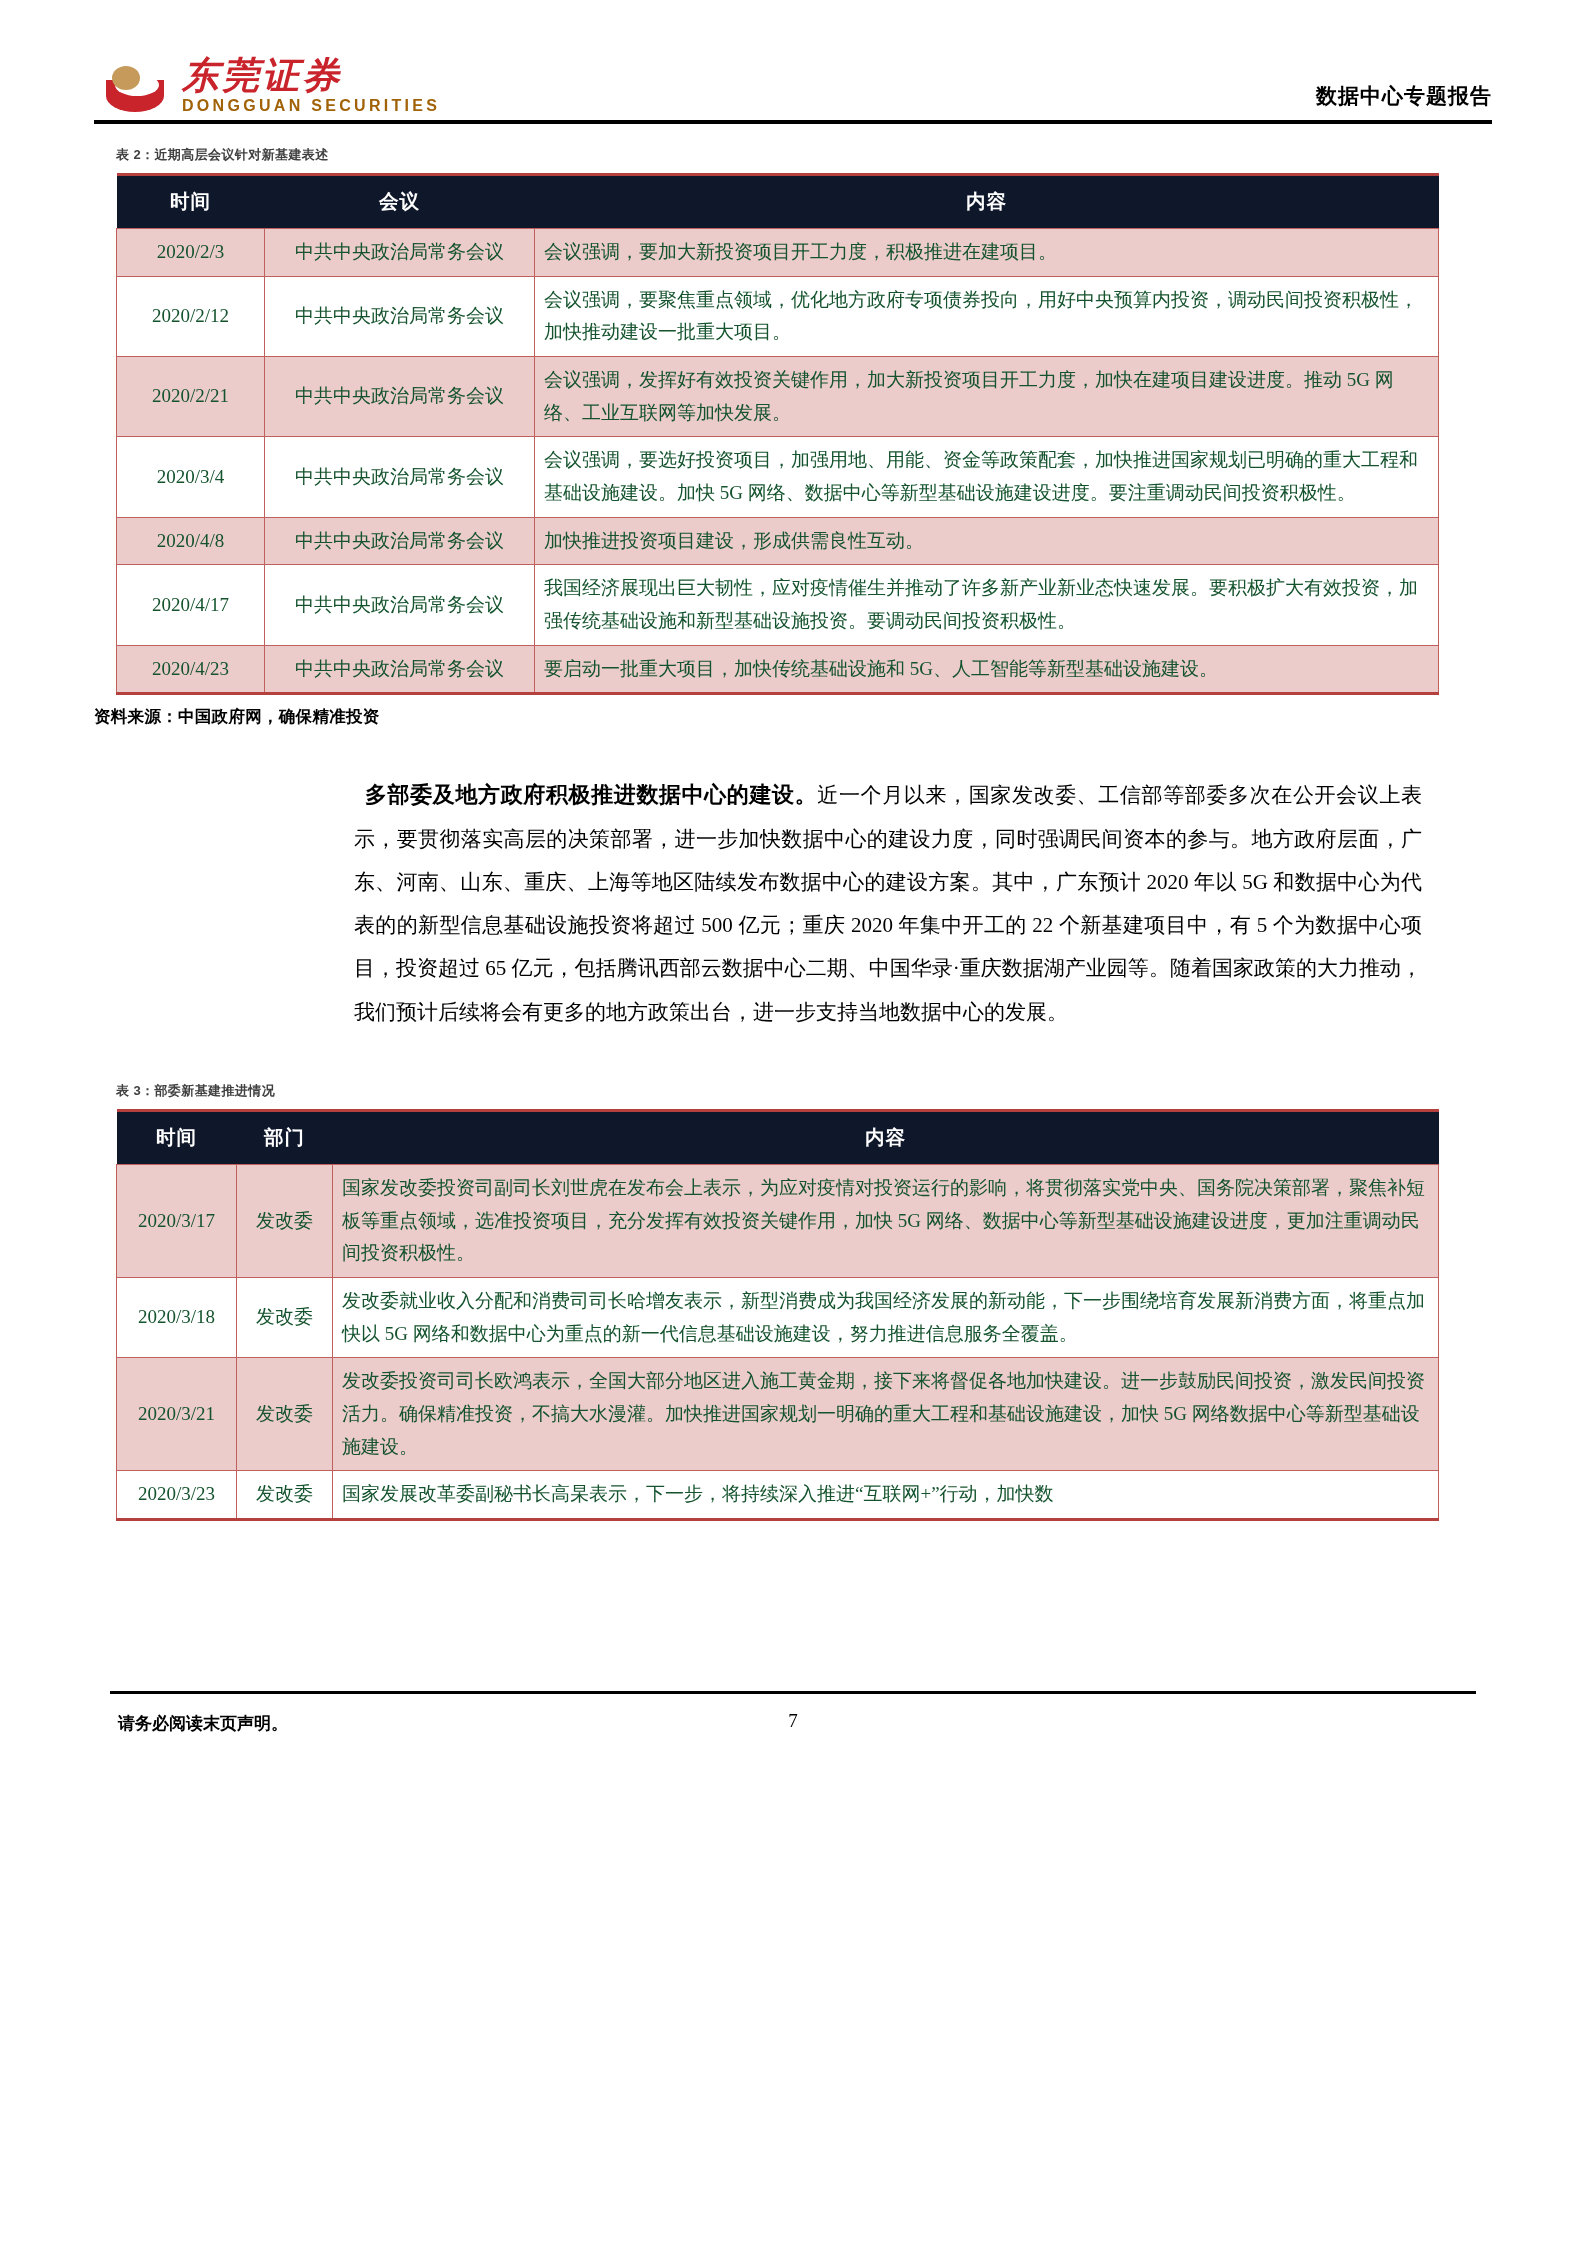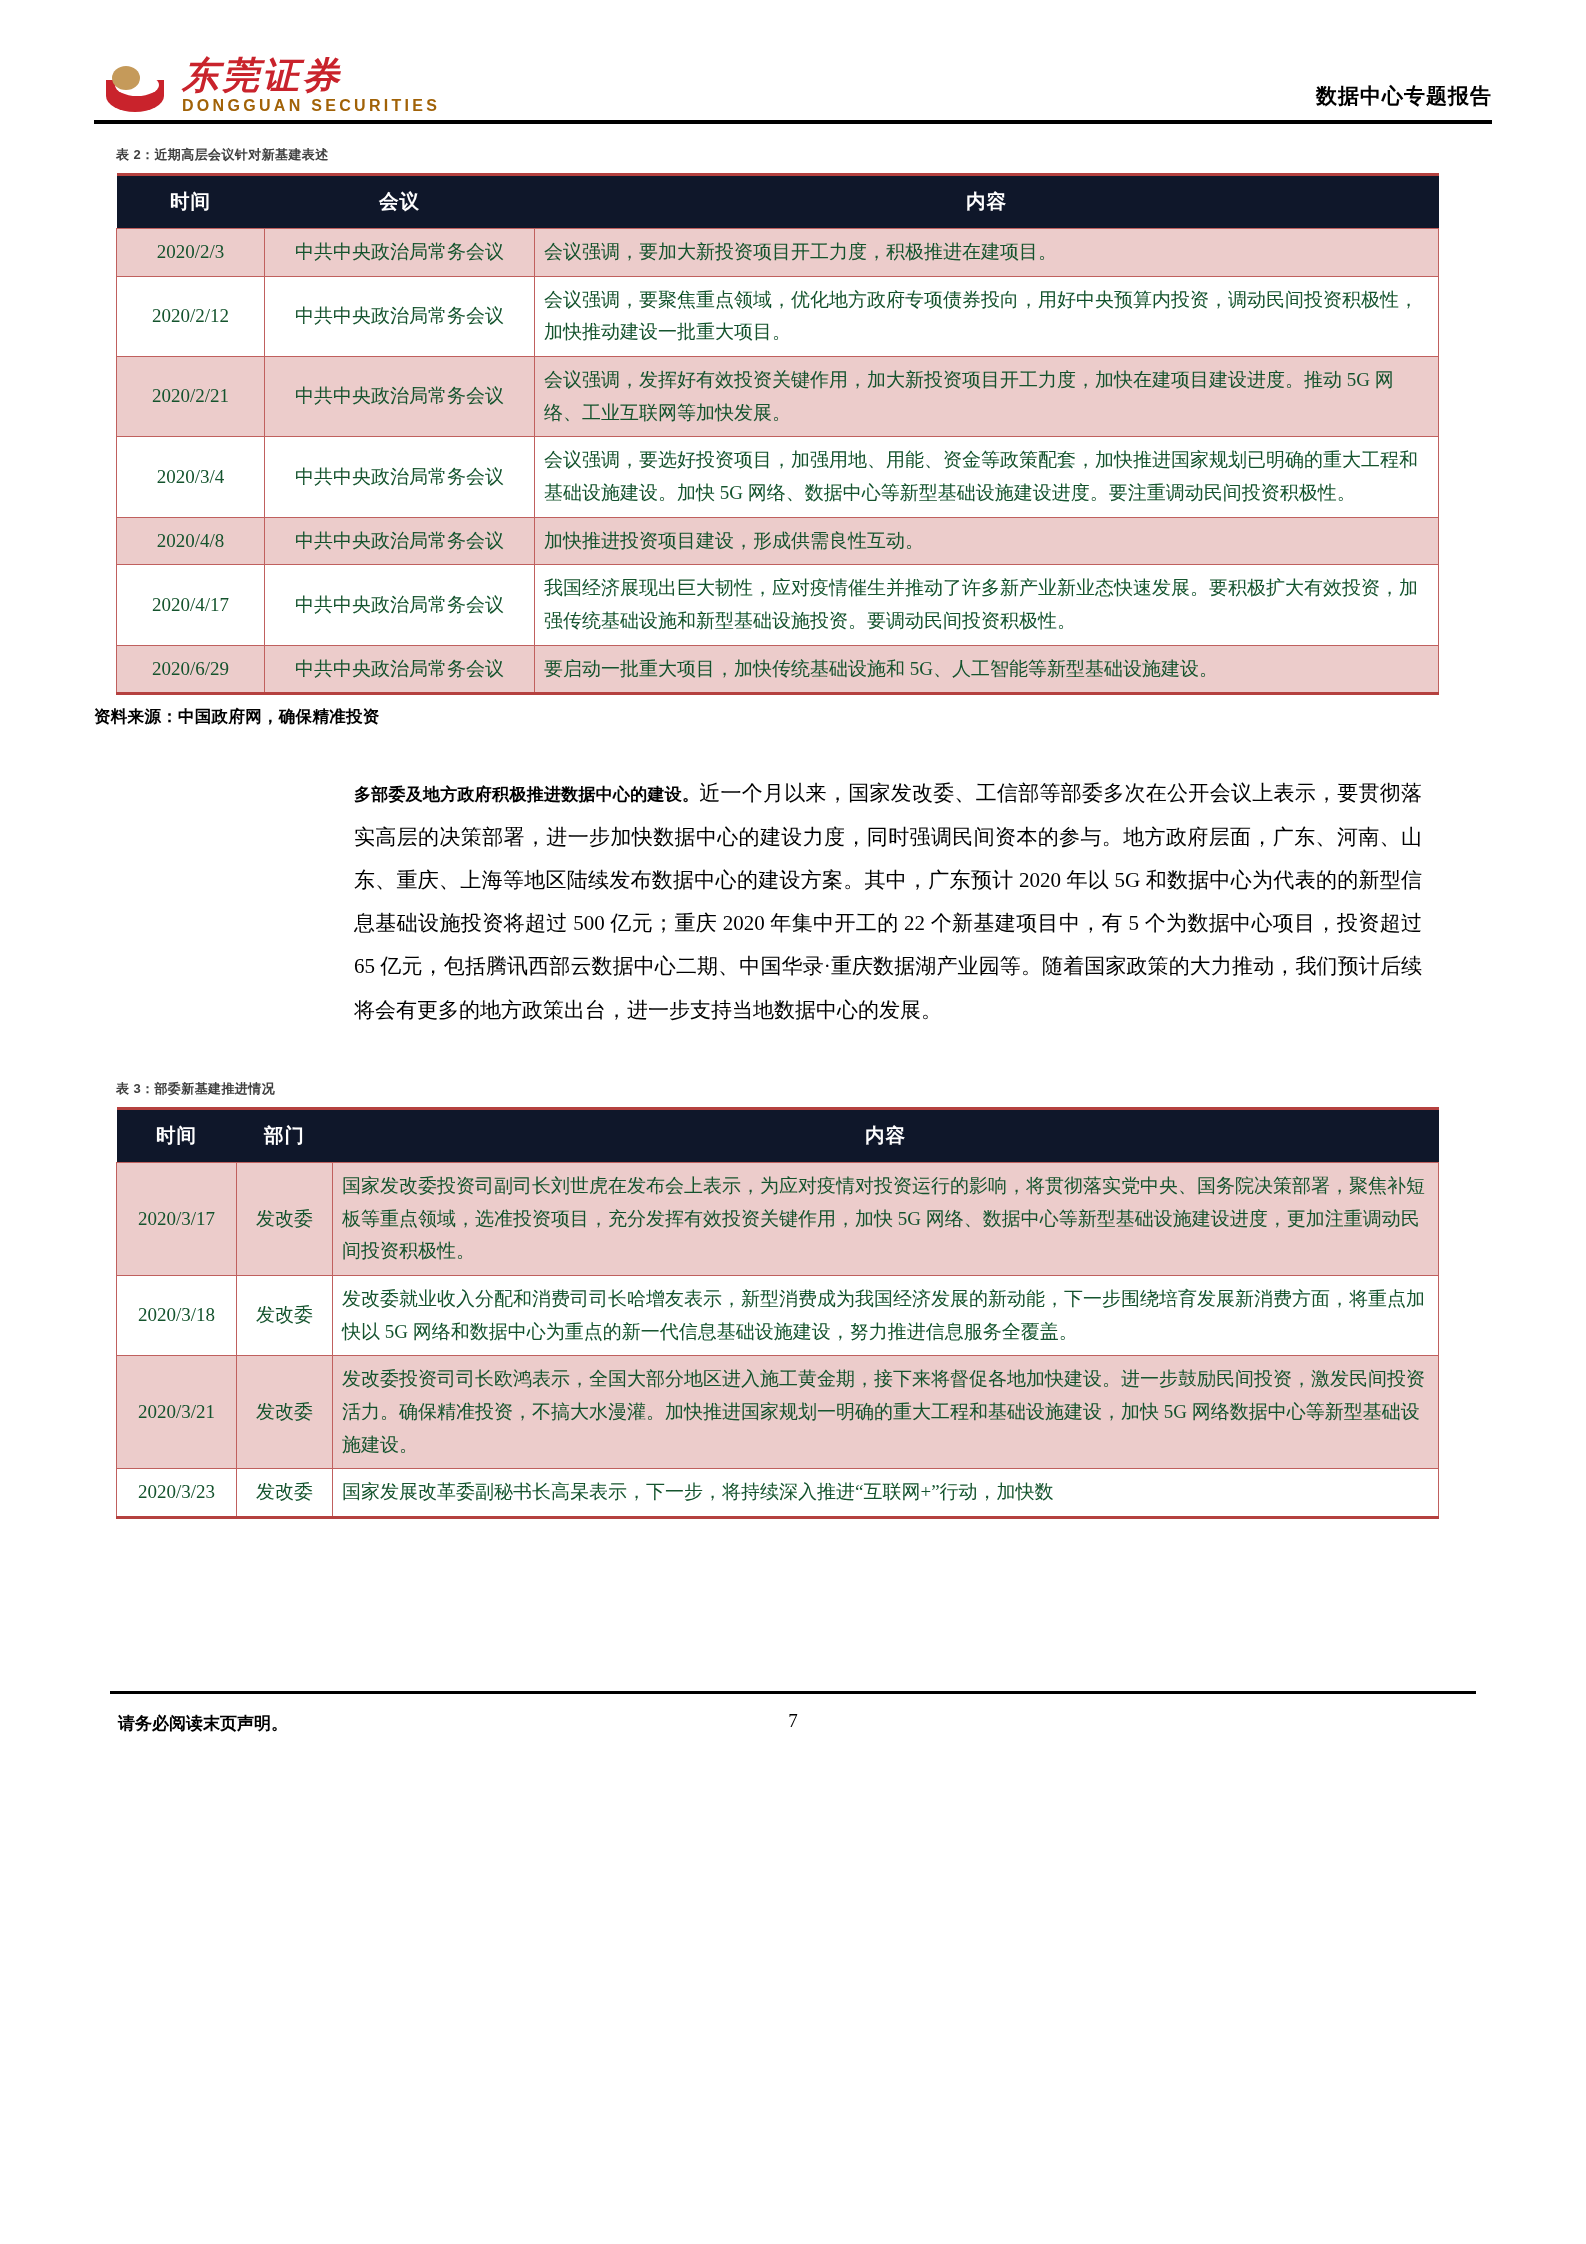--- a/index.html
+++ b/index.html
@@ -165,21 +165,21 @@
 
   .para {
     margin: 44px 0 0 260px;
     width: 1068px;
     font-size: 21px;
     line-height: 2.06;
     text-align: justify;
     text-justify: inter-ideograph;
     color: #000;
   }
-  .para b { font-family: Liberation Serif, serif; font-weight: bold; font-size: 17px; }
+  .para b { font-family: Liberation Serif, serif; font-weight: bold; font-size: 22px; margin-left: 11px; }
 
   .gap-before-t3 { height: 48px; }
 
   
   .footer-rule {
     position: absolute;
     left: 110px;
     right: 110px;
     bottom: 86px;
     height: 3px;
@@ -268,21 +268,21 @@
           <td class="c-date">2020/4/8</td>
           <td class="c-mid">中共中央政治局常务会议</td>
           <td class="c-body">加快推进投资项目建设，形成供需良性互动。</td>
         </tr>
         <tr class="plain">
           <td class="c-date">2020/4/17</td>
           <td class="c-mid">中共中央政治局常务会议</td>
           <td class="c-body">我国经济展现出巨大韧性，应对疫情催生并推动了许多新产业新业态快速发展。要积极扩大有效投资，加强传统基础设施和新型基础设施投资。要调动民间投资积极性。</td>
         </tr>
         <tr class="alt">
-          <td class="c-date">2020/6/29</td>
+          <td class="c-date">2020/4/23</td>
           <td class="c-mid">中共中央政治局常务会议</td>
           <td class="c-body">要启动一批重大项目，加快传统基础设施和 5G、人工智能等新型基础设施建设。</td>
         </tr>
       </tbody>
     </table>
 
     <div class="src-note">资料来源：中国政府网，确保精准投资</div>
 
     <p class="para"><b>多部委及地方政府积极推进数据中心的建设。</b><span>近一个月以来，国家发改委、工信部等部委多次在公开会议上表示，要贯彻落实高层的决策部署，进一步加快数据中心的建设力度，同时强调民间资本的参与。地方政府层面，广东、河南、山东、重庆、上海等地区陆续发布数据中心的建设方案。其中，广东预计 2020 年以 5G 和数据中心为代表的的新型信息基础设施投资将超过 500 亿元；重庆 2020 年集中开工的 22 个新基建项目中，有 5 个为数据中心项目，投资超过 65 亿元，包括腾讯西部云数据中心二期、中国华录·重庆数据湖产业园等。随着国家政策的大力推动，我们预计后续将会有更多的地方政策出台，进一步支持当地数据中心的发展。</span></p>
 

